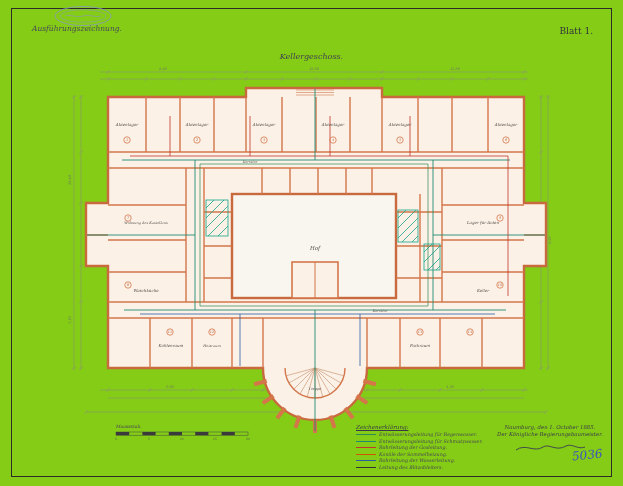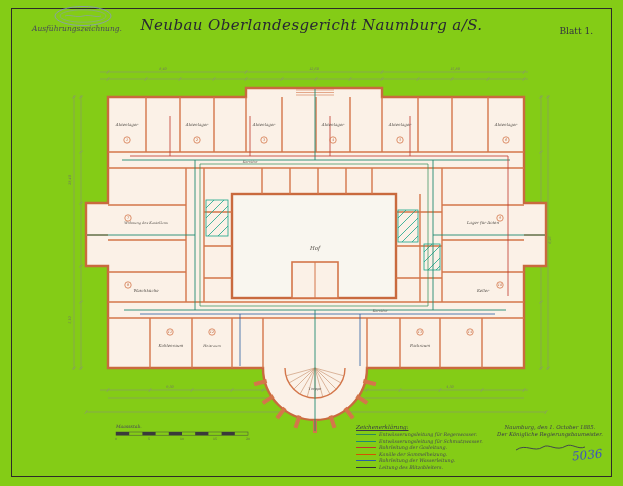--- a/index.html
+++ b/index.html
@@ -31,22 +31,22 @@
 <div class="sheet">
   <div class="frame"></div>
 
   <svg class="stamp" width="62" height="24" viewBox="0 0 62 24">
     <ellipse cx="31" cy="12" rx="28" ry="9.5" fill="none" stroke="#8b97c4" stroke-width="0.8"></ellipse>
     <ellipse cx="31" cy="12" rx="23" ry="6.2" fill="none" stroke="#8b97c4" stroke-width="0.5"></ellipse>
     <path d="M13,12 C18,10 24,14 31,12 C38,10 44,14 49,12" fill="none" stroke="#8b97c4" stroke-width="0.6"></path>
   </svg>
 
   <div class="annot-tl">Ausführungszeichnung.</div>
-  <div class="title">Neubau Oberlandesgericht Naumburg a/S.</div>
   <div class="sheet-no">Blatt 1.</div>
+  <div class="subtitle">Kellergeschoss.</div>
 
   <svg class="plan-svg" viewBox="0 0 623 486">
 
     <g stroke="#8a8a86" stroke-width="0.5" fill="none">
       <line x1="100" y1="72" x2="528" y2="72"></line>
       <line x1="100" y1="79" x2="528" y2="79"></line>
       <line x1="74" y1="95" x2="74" y2="370"></line>
       <line x1="81" y1="95" x2="81" y2="370"></line>
       <line x1="541" y1="95" x2="541" y2="370"></line>
       <line x1="548" y1="95" x2="548" y2="370"></line>

